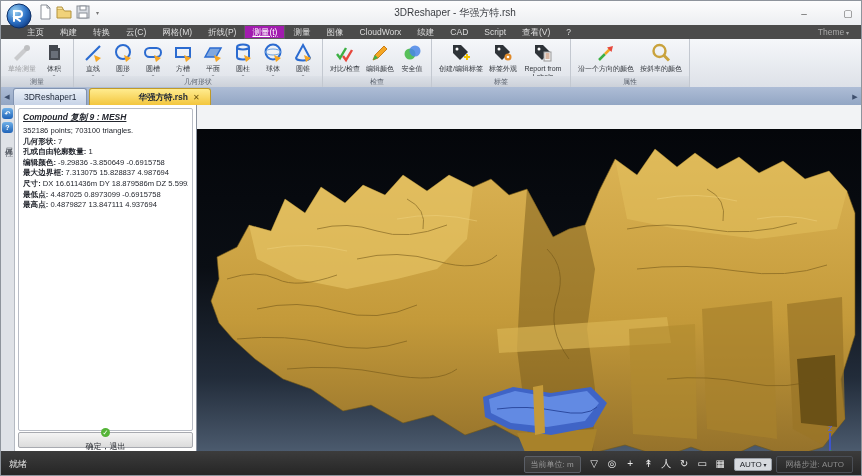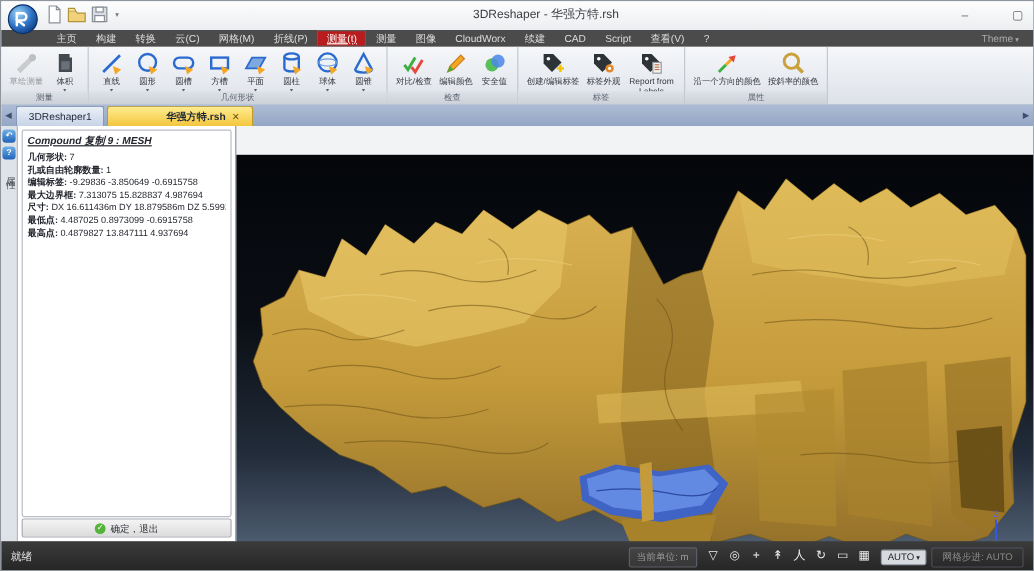--- a/index.html
+++ b/index.html
@@ -12,23 +12,23 @@
   .logo{position:absolute;left:5px;top:2px;width:26px;height:26px;z-index:30;}
   .qat{position:absolute;left:36px;top:3px;display:flex;align-items:center;gap:3px;}
   .qbtn{width:16px;height:16px;display:inline-flex;align-items:center;justify-content:center;}
   .qat-dd{font-size:6px;color:#777;margin-left:2px;}
   .title{position:absolute;left:0;top:0;width:100%;height:24px;line-height:24px;
     text-align:center;font-size:10px;color:#3a3d42;}
   .wctrls{position:absolute;right:8px;top:0;height:24px;display:flex;align-items:center;gap:26px;z-index:5;}
   .wctrls span{font-size:10px;color:#666;width:18px;text-align:center;cursor:default;}
   
   .menubar{position:absolute;left:0;top:24px;width:100%;height:14px;background:#4b4b4b;
-    display:flex;align-items:center;padding-left:38px;box-sizing:border-box;}
+    display:flex;align-items:center;padding-left:18px;box-sizing:border-box;}
   .mi{font-size:8.5px;color:#dcdcdc;padding:0 8px;height:14px;line-height:14px;white-space:nowrap;}
-  .mi.active{background:#b91c1c;color:#fff;box-shadow:inset 0 0 0 1px #5d5d5d;text-decoration:underline;}
+  .mi.active{background:#a21caf;color:#fff;box-shadow:inset 0 0 0 1px #5d5d5d;text-decoration:underline;}
   .mi.theme{position:absolute;right:4px;color:#a9a9a9;}
   .mi.theme::after{content:" ▾";font-size:6px;}
   
   .ribbon{position:absolute;left:0;top:38px;width:100%;height:48px;
     background:linear-gradient(180deg,#f5f7fa 0%,#e7eaef 60%,#dde1e8 100%);
     border-bottom:1px solid #b9bec7;display:flex;align-items:stretch;}
   .rgroup{position:relative;display:flex;align-items:flex-start;padding:2px 4px 12px 4px;
     border-right:1px solid #c3c8d0;}
   .rgroup-label{position:absolute;left:0;bottom:0;width:100%;height:11px;line-height:11px;
     text-align:center;font-size:7px;color:#5e6570;
@@ -61,21 +61,21 @@
   .panel{position:absolute;left:14px;top:0;width:182px;height:100%;background:#ffffff;
     border-right:1px solid #8c93a0;box-sizing:border-box;}
   .pbox{position:absolute;left:3px;top:3px;right:3px;bottom:20px;border:1px solid #b9bdc6;
     border-radius:2px;padding:3px 4px;overflow:hidden;box-sizing:border-box;}
   .phead{font-size:8.5px;font-weight:bold;font-style:italic;text-decoration:underline;
     color:#23262e;margin-bottom:2px;white-space:nowrap;}
   .pline{font-size:7.6px;color:#23262e;line-height:10.6px;white-space:nowrap;overflow:hidden;}
   .plabel{font-weight:bold;}
   .pfoot{position:absolute;left:3px;bottom:3px;right:3px;height:14px;
     background:linear-gradient(180deg,#f4f4f4,#dcdcdc);border:1px solid #a8aab0;border-radius:2px;
-    font-size:8px;color:#2c2f35;display:flex;align-items:center;justify-content:center;gap:4px;}
+    font-size:8px;color:#2c2f35;display:flex;align-items:center;justify-content:center;gap:4px;flex-direction:column;}
   .okdot{width:9px;height:9px;border-radius:50%;background:#54b437;color:#fff;font-size:7px;
     line-height:9px;text-align:center;font-weight:bold;}
   
   .viewport{position:absolute;left:196px;top:0;width:666px;height:346px;overflow:hidden;
     background:linear-gradient(180deg,#04060a 0%,#0a0e14 40%,#222c3a 72%,#49586b 92%,#5f6e80 100%);margin-top:24px;}
   .model{position:absolute;left:0;top:0;width:100%;height:100%;}
   .scalebar{position:absolute;right:6px;bottom:4px;display:flex;align-items:center;
     color:#2c3a4a;font-size:7.5px;gap:3px;}
   .scalebar .tick{width:1px;height:7px;background:#2c3a4a;}
   .scalebar .sline{width:14px;height:1px;background:#2c3a4a;}
@@ -338,23 +338,24 @@
 
     <div class="sidestrip">
       <span class="sicon">↶</span>
       <span class="sicon">?</span>
       <span class="vtab">属性</span>
     </div>
 
     <div class="panel">
       <div class="pbox">
         <div class="phead">Compound 复制 9 : MESH</div>
+        <div class="pline"><span class="plabel"></span><span>352186 points; 703100 triangles.</span></div>
         <div class="pline"><span class="plabel">几何形状:</span><span> 7</span></div>
         <div class="pline"><span class="plabel">孔或自由轮廓数量:</span><span> 1</span></div>
-        <div class="pline"><span class="plabel">编辑标签:</span><span> -9.29836 -3.850649 -0.6915758</span></div>
+        <div class="pline"><span class="plabel">编辑颜色:</span><span> -9.29836 -3.850649 -0.6915758</span></div>
         <div class="pline"><span class="plabel">最大边界框:</span><span> 7.313075 15.828837 4.987694</span></div>
         <div class="pline"><span class="plabel">尺寸:</span><span> DX 16.611436m DY 18.879586m DZ 5.59927m</span></div>
         <div class="pline"><span class="plabel">最低点:</span><span> 4.487025 0.8973099 -0.6915758</span></div>
         <div class="pline"><span class="plabel">最高点:</span><span> 0.4879827 13.847111 4.937694</span></div>
       </div>
       <div class="pfoot">
         <span class="okdot">✓</span>
         <span>确定，退出</span>
       </div>
     </div>

